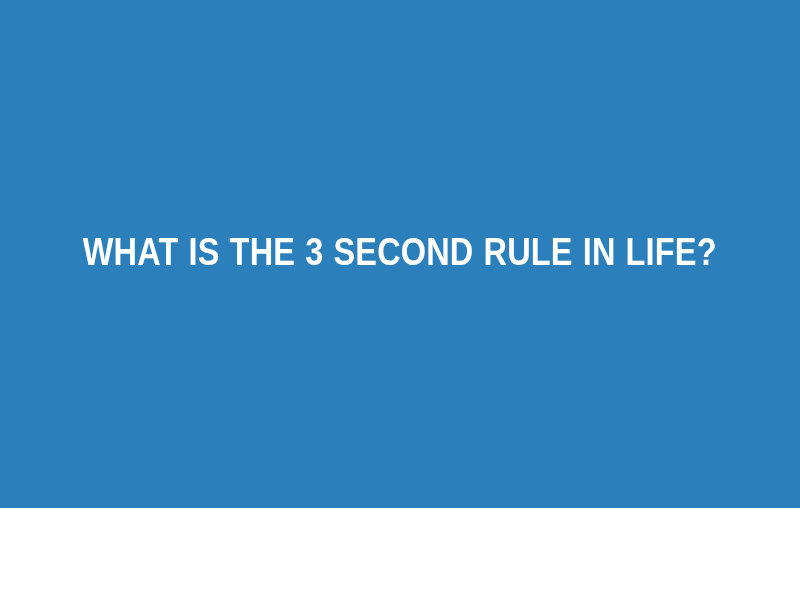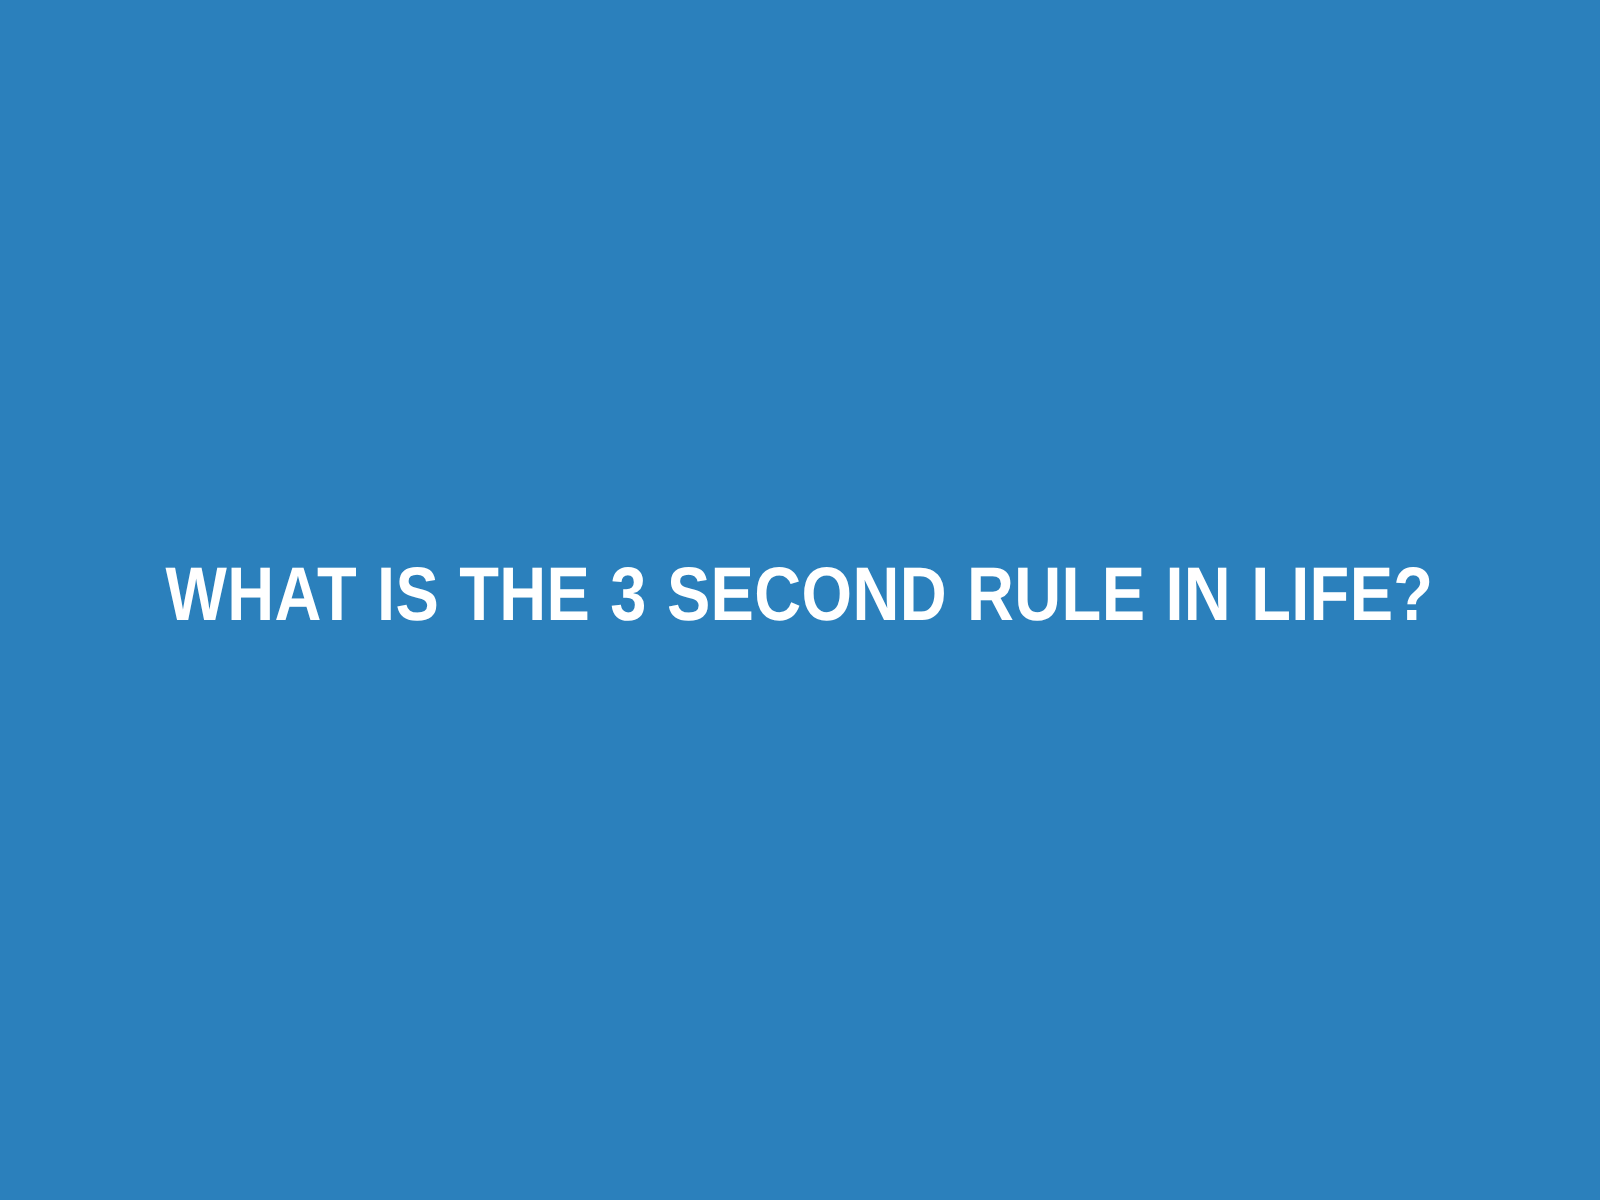--- a/index.html
+++ b/index.html
@@ -13,21 +13,21 @@
     height: 600px;
     overflow: hidden;
     font-family: "Liberation Sans", sans-serif;
   }
 
   
   .hero-card {
     position: relative;
     box-sizing: border-box;
     width: 800px;
-    height: 600px;
+    height: 508px;
     background-color: #2b80bc;     
     display: flex;
     align-items: center;
     justify-content: center;
     user-select: none;
   }
 
   
   .hero-title-wrap {
     width: 100%;

